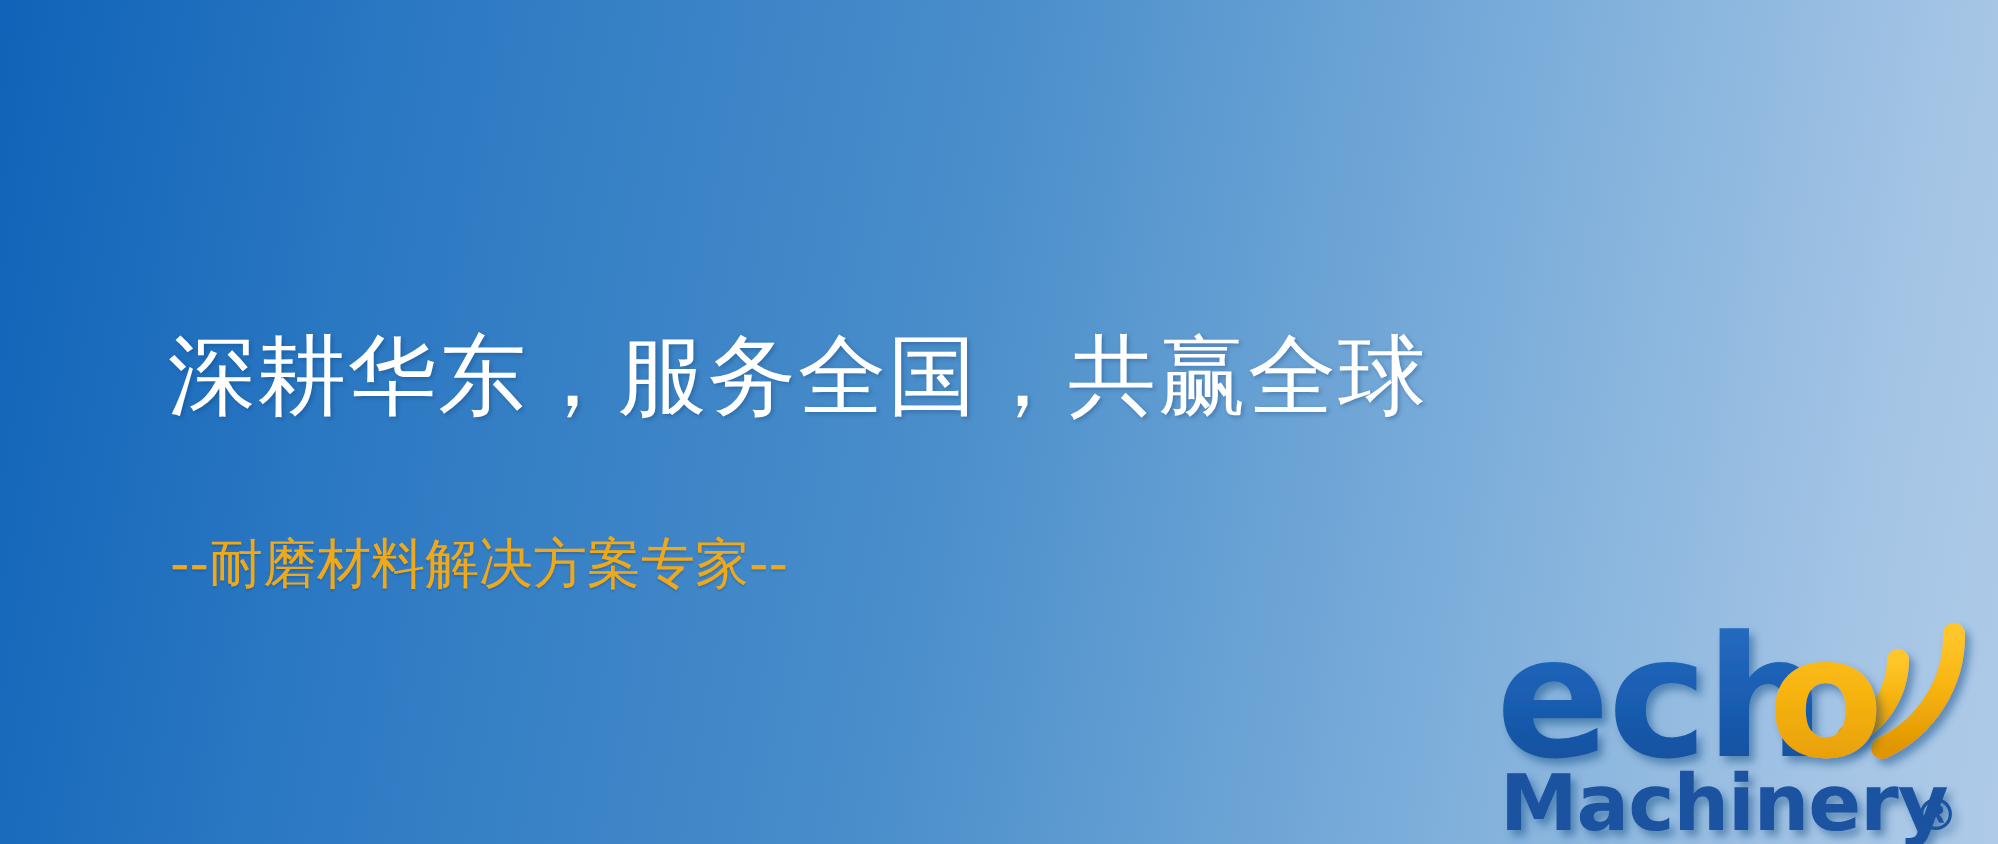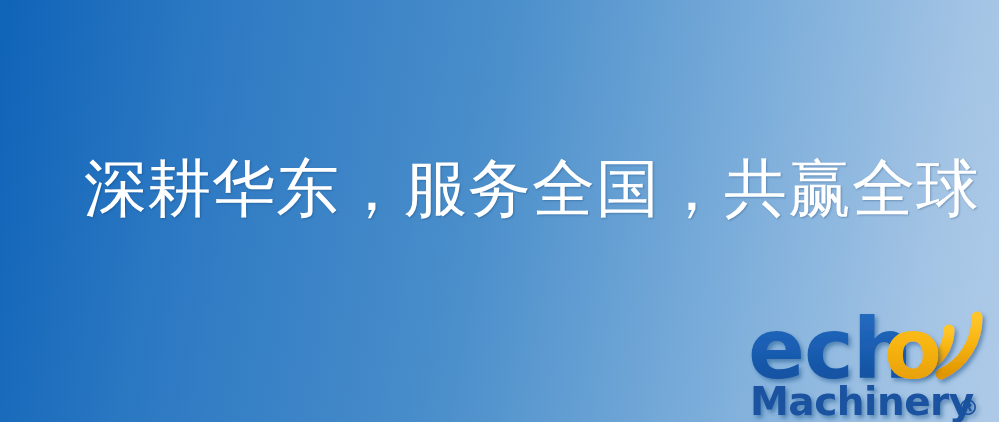--- a/index.html
+++ b/index.html
@@ -15,21 +15,21 @@
     font-family: "Liberation Sans", sans-serif;
     background: linear-gradient(100deg, #0f63b8 0%, #2a77c2 18%, #4b8fcb 48%, #7badda 72%, #a5c5e5 92%, #aecae8 100%);
   }
 
   
   #headline {
     position: absolute;
     left: 84px;
     top: 152px;
     font-family: "DejaVu Serif", "Liberation Serif", serif;
-    font-size: 63px;
+    font-size: 44px;
     line-height: 74px;
     letter-spacing: 1px;
     color: #ffffff;
     white-space: nowrap;
     text-shadow: 1px 1px 2px rgba(10,50,95,0.30);
   }
 
   
   #subtitle {
     position: absolute;
@@ -54,20 +54,21 @@
   }
   #logo svg { display: block; }
 </style>
 </head>
 <body>
 
 <div id="banner">
 
   <div id="headline">深耕华东，服务全国，共赢全球</div>
 
+  <div id="subtitle">--耐磨材料解决方案专家--</div>
 
   <div id="logo">
     <svg width="246" height="126" viewBox="0 0 246 126" xmlns="http://www.w3.org/2000/svg">
       <defs>
         <linearGradient id="blueFace" x1="0" y1="0" x2="0" y2="1">
           <stop offset="0%" stop-color="#2a6fc4"></stop>
           <stop offset="45%" stop-color="#1b5fb4"></stop>
           <stop offset="100%" stop-color="#114b97"></stop>
         </linearGradient>
         <linearGradient id="goldFace" x1="0" y1="0" x2="0" y2="1">

